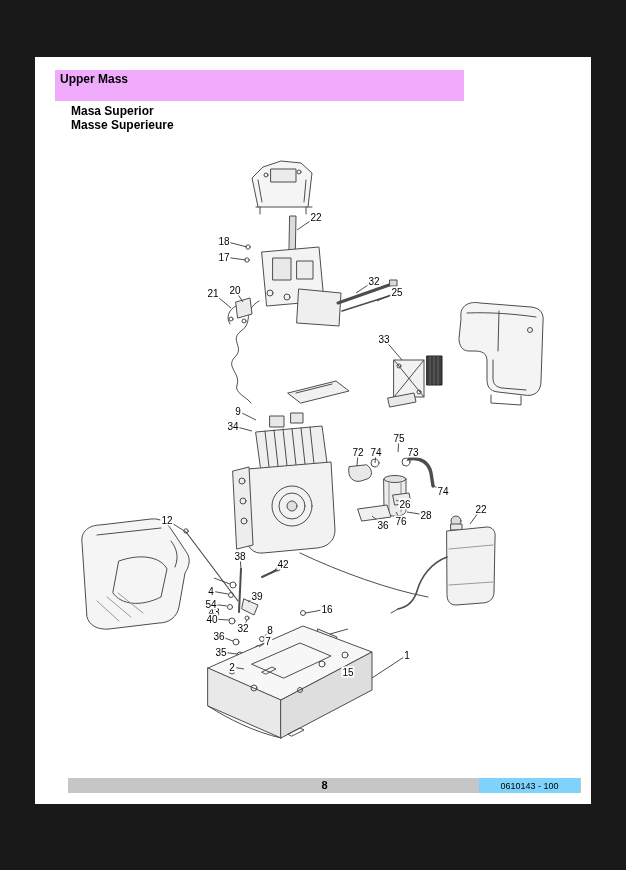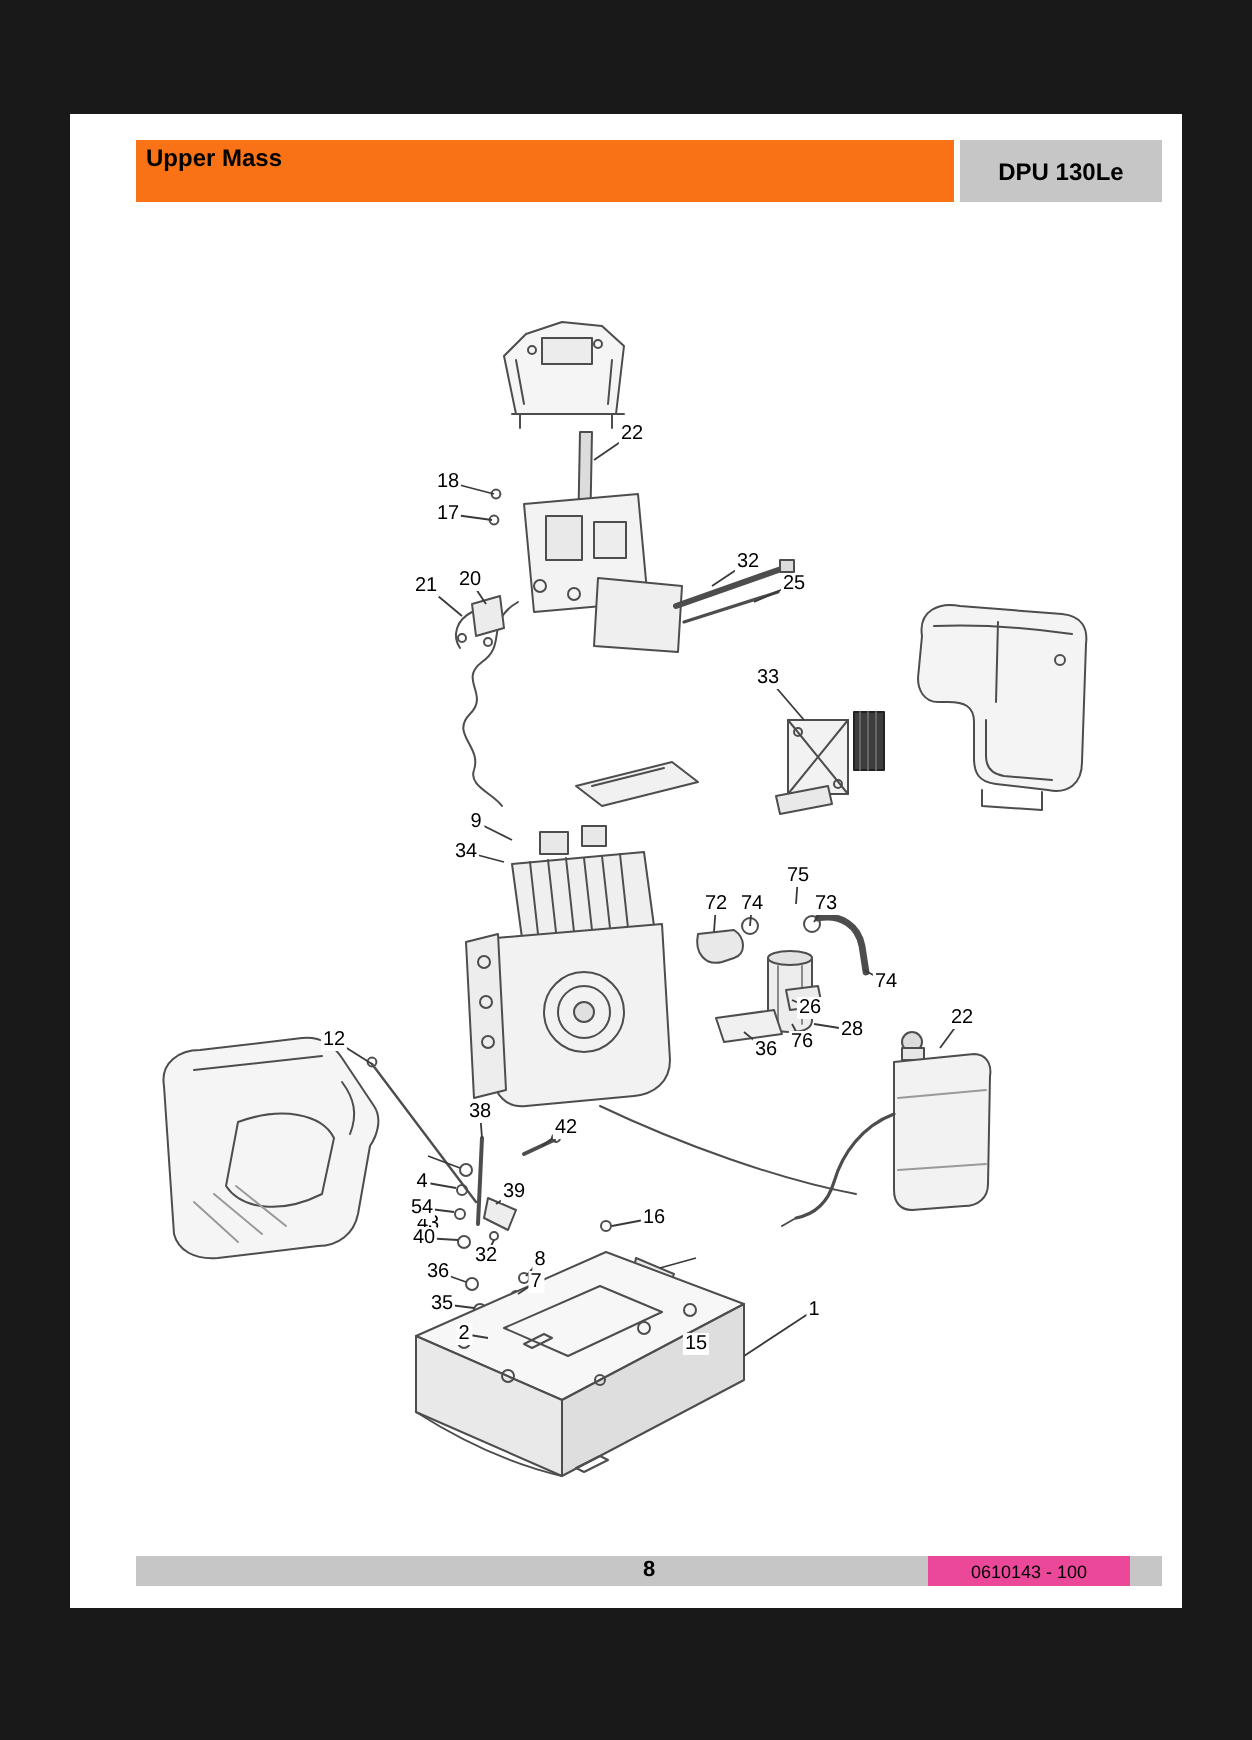--- a/index.html
+++ b/index.html
@@ -1,47 +1,50 @@
 <!DOCTYPE html>
 <html><head>
 <meta charset="utf-8">
 <style>
   html,body{margin:0;padding:0;background:#0d0d0d;}
   .canvas{position:relative;width:626px;height:870px;background:#191919;overflow:hidden;
           font-family:"Liberation Sans",sans-serif;color:#000;}
   .page{position:absolute;left:35px;top:57px;width:556px;height:747px;background:#ffffff;}
-  .hbar{position:absolute;left:33px;top:13px;width:409px;height:31px;background:#f97316;
+  .hbar{position:absolute;left:20px;top:13px;width:409px;height:31px;background:#f0abfc;
         padding:2px 0 0 5px;box-sizing:border-box;}
   .hbar div{font-weight:700;font-size:12px;line-height:14px;}
   .model{position:absolute;left:445px;top:13px;width:101px;height:31px;background:#c6c6c6;
          display:flex;align-items:center;justify-content:center;font-weight:700;font-size:12px;}
   .sub{position:absolute;left:36px;top:47px;}
   .sub div{font-weight:700;font-size:12px;line-height:14px;}
   .fbar{position:absolute;left:33px;top:721px;width:513px;height:15px;background:#c6c6c6;}
   .pnum{position:absolute;left:50%;top:0;transform:translateX(-50%);font-weight:700;font-size:11px;line-height:15px;}
-  .dcode-box{position:absolute;right:16px;top:0;width:101px;height:15px;background:#ec4899;
+  .dcode-box{position:absolute;right:1px;top:0;width:101px;height:15px;background:#7dd3fc;
              display:flex;align-items:center;justify-content:center;font-size:9px;}
   svg.diagram{position:absolute;left:0;top:0;width:626px;height:870px;pointer-events:none;}
   .callouts{position:absolute;left:0;top:0;width:524px;height:870px;pointer-events:none;}
   .callout{position:absolute;transform:translate(-50%,-50%);font-size:10px;line-height:11px;
            background:#ffffff;padding:0 1px;color:#000;}
 </style>
 </head>
 <body>
 
 <div class="canvas">
 
   <div class="page">
 
     <div class="hbar">
       <div>Upper Mass</div>
     </div>
 
-    <div class="model">DPU 130Le</div>
-
+
+    <div class="sub">
+      <div>Masa Superior</div>
+      <div>Masse Superieure</div>
+    </div>
 
     <div class="fbar">
       <span class="pnum">8</span>
       <span class="dcode-box">0610143 - 100</span>
     </div>
 
   </div>
 
   <svg id="diagram-svg" class="diagram" viewBox="0 0 626 870">
     <g stroke="#4d4d4d" stroke-width="1" fill="none" stroke-linejoin="round" stroke-linecap="round">

